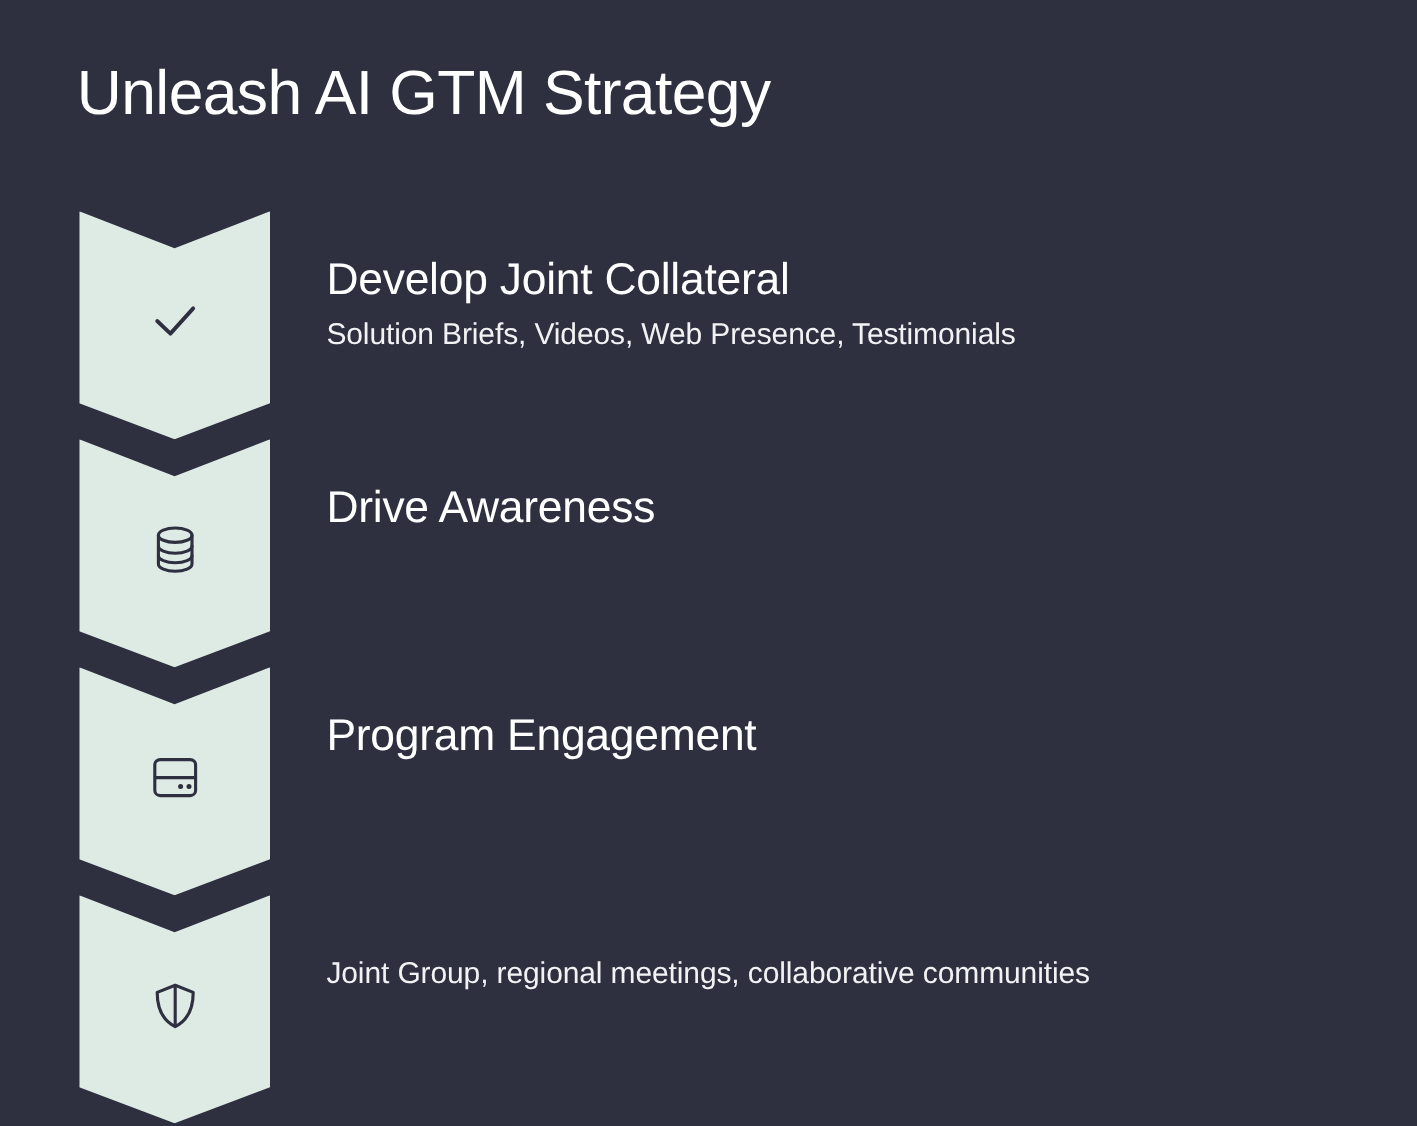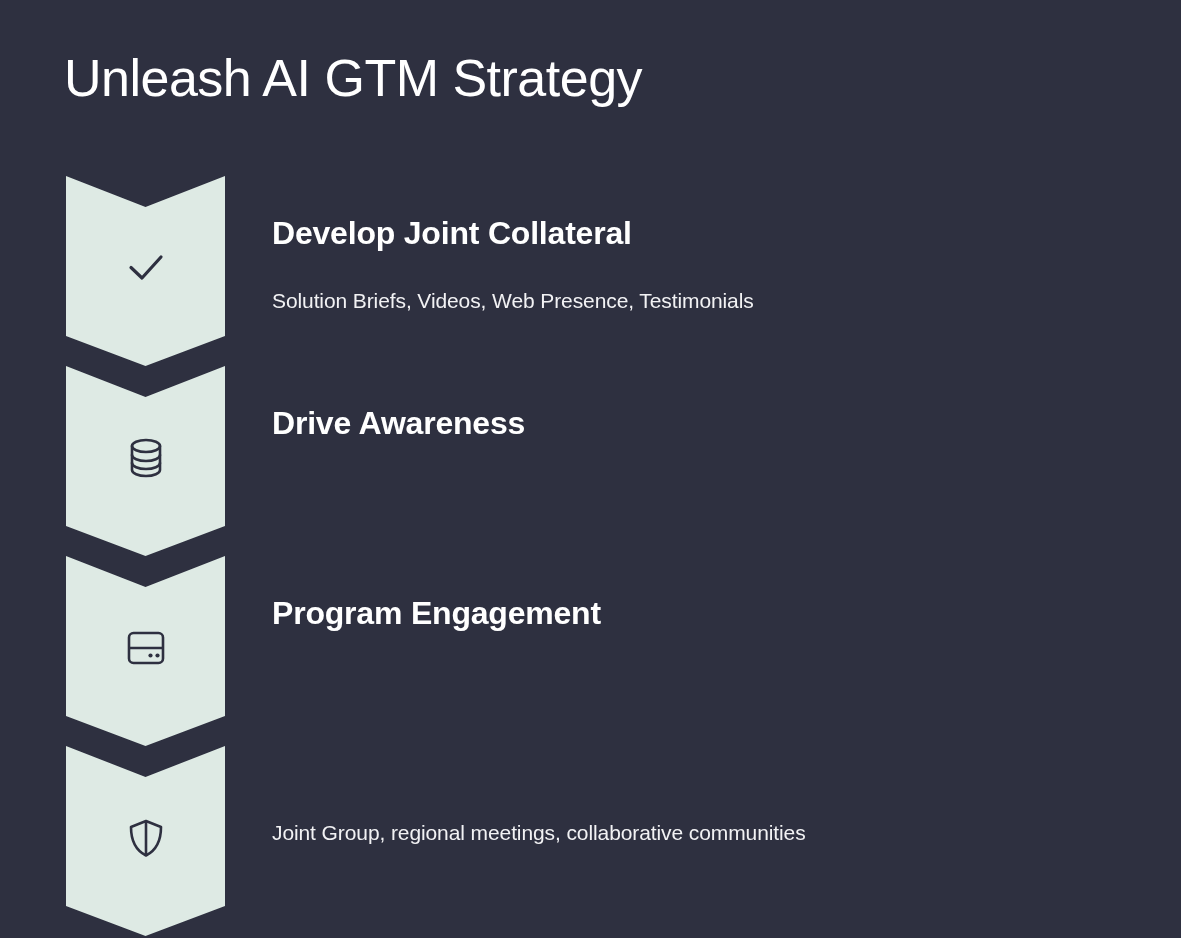--- a/index.html
+++ b/index.html
@@ -83,30 +83,30 @@
   }
 
   
   .step-text {
     position: absolute;
     left: 272px;
     width: 880px;
   }
   .step-heading {
     color: #ffffff;
-    font-size: 32px;
-    font-weight: 700;
+    font-size: 37px;
+    font-weight: 400;
     letter-spacing: -0.2px;
     line-height: 38px;
     white-space: nowrap;
   }
   .step-detail {
-    margin-top: 34px;
+    margin-top: 12px;
     color: #f2f2f4;
-    font-size: 21px;
+    font-size: 25px;
     font-weight: 400;
     letter-spacing: -0.1px;
     line-height: 30px;
     white-space: nowrap;
   }
 </style>
 </head>
 <body>
 
 <div id="slide">

